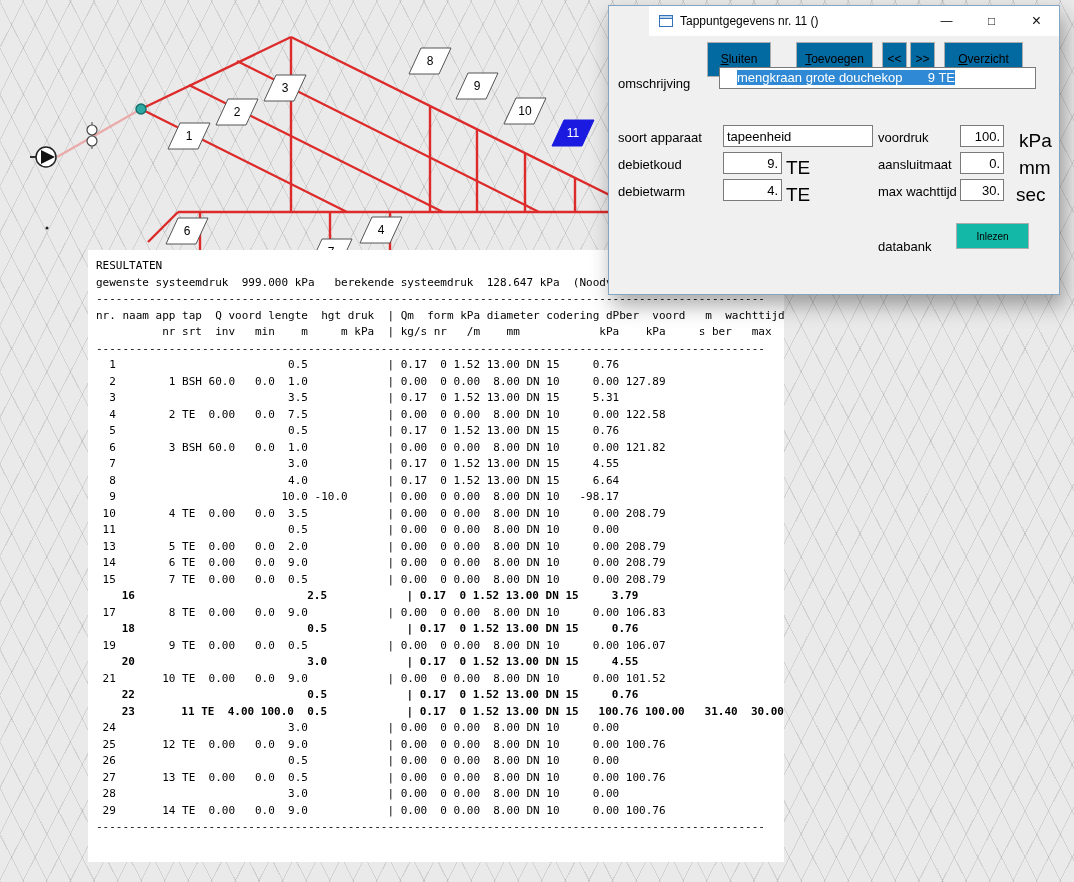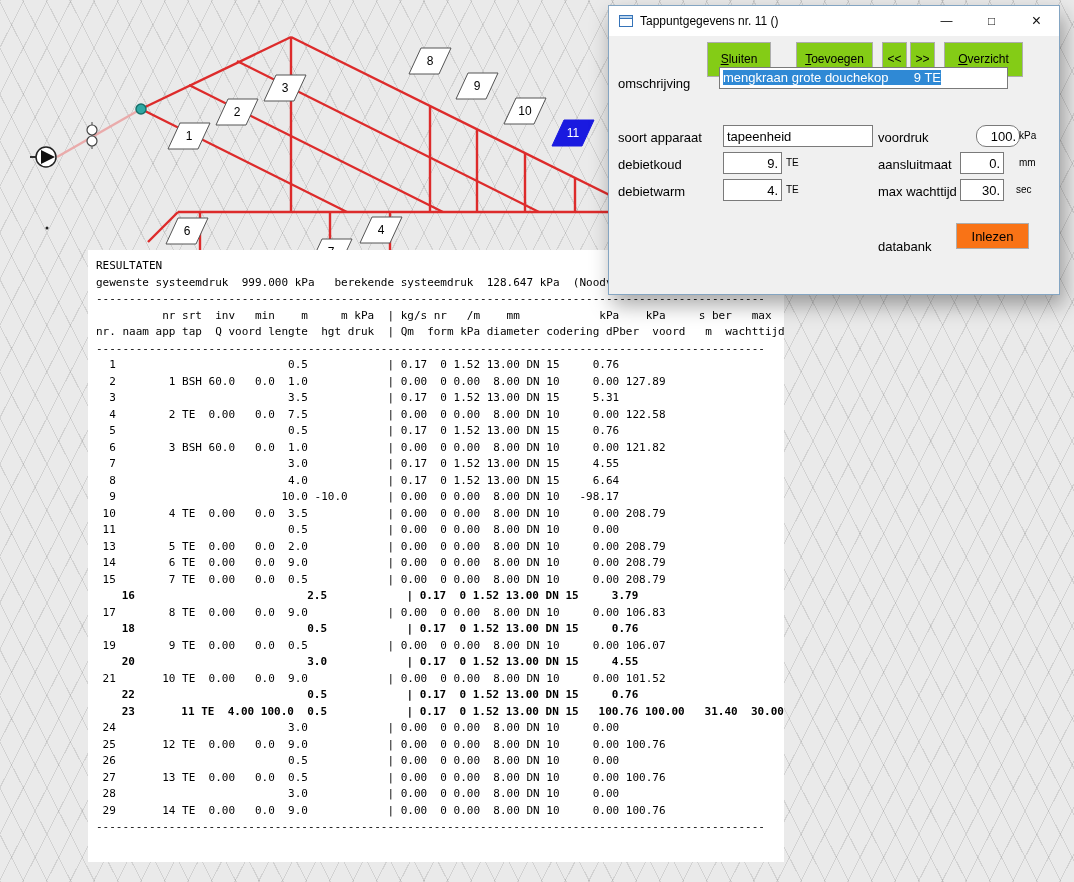--- a/index.html
+++ b/index.html
@@ -21,48 +21,48 @@
   }
   .rline{white-space:pre;height:16.5px;line-height:16.5px;}
   .rline.b{font-weight:bold;text-align:right;}
 
   
   .dialog{
     position:absolute;left:608px;top:5px;width:452px;height:290px;z-index:3;
     background:#f0f0f0;border:1px solid #84a5c2;box-sizing:border-box;
     box-shadow:4px 10px 20px rgba(0,0,0,0.35);
   }
-  .titlebar{height:30px;background:#ffffff;display:flex;align-items:center;}
+  .titlebar{height:30px;background:#ffffff;display:flex;align-items:center;margin-left:40px;}
   .ticon{width:16px;height:16px;margin:0 6px 0 9px;flex:0 0 auto;}
   .title{font-size:12px;color:#000;white-space:nowrap;}
   .winbtns{margin-left:auto;display:flex;height:30px;}
   .winbtn{width:45px;height:30px;display:flex;align-items:center;justify-content:center;font-size:12px;color:#111;cursor:default;}
   .winbtn.close{font-size:16px;}
   .toolbar{position:relative;height:30px;margin-top:6px;}
   .tbtn{
-    position:absolute;top:0;height:35px;background:#84cc16;border:1px solid #adadad;
+    position:absolute;top:0;height:35px;background:#0369a1;border:1px solid #adadad;
     font-family:inherit;font-size:12px;color:#000;text-align:center;padding:0;line-height:21px;
   }
   .accel{text-decoration:underline;}
   .formarea{position:absolute;left:0;top:0;right:0;bottom:0;}
   .flabel{position:absolute;font-size:13px;color:#000;white-space:nowrap;}
-  .funit{position:absolute;font-size:10px;color:#000;white-space:nowrap;}
+  .funit{position:absolute;font-size:19px;color:#000;white-space:nowrap;}
   .txt{
     position:absolute;height:20px;border:1px solid #7a7a7a;background:#fff;
     font-family:inherit;font-size:13px;color:#000;padding:0 3px;margin:4px;
   }
   .num{text-align:right;}
   .omsch{
     position:absolute;left:110px;top:61px;width:281px;height:20px;border:1px solid #7a7a7a;
-    background:#fff;font-size:13px;line-height:20px;white-space:pre;overflow:hidden;padding:0 3px;
+    background:#fff;font-size:13px;line-height:20px;white-space:pre;overflow:hidden;padding:0 17px;
   }
   .sel{color:#fff;}
   .inlezen{
     position:absolute;left:347px;top:217px;width:73px;height:26px;
-    background:#f97316;border:1px solid #adadad;font-family:inherit;font-size:13px;color:#000;
+    background:#14b8a6;border:1px solid #adadad;font-family:inherit;font-size:10px;color:#000;
   }
 </style>
 </head>
 <body>
 
 <div id="stage">
 
   <svg class="diagram-svg" width="1074" height="882">
       <line x1="30" y1="157" x2="46" y2="157" stroke="#333" stroke-width="2"></line>
       <line x1="57" y1="157" x2="141" y2="109" stroke="#eaabab" stroke-width="2.5"></line>
@@ -132,22 +132,22 @@
         <polygon points="564,120 594,120 582,146 552,146" fill="#1a1ae0" stroke="#1a1ae0" stroke-width="1"></polygon>
         <text x="573" y="137" text-anchor="middle" font-size="12" font-family="&quot;Liberation Sans&quot;, sans-serif" fill="#ffffff">11</text>
       </g>
     </svg>
 
   <div class="results">
     <div>
         <div class="rline">RESULTATEN</div>
         <div class="rline">gewenste systeemdruk  999.000 kPa   berekende systeemdruk  128.647 kPa  (Noodvoorzieningen    0.000 kPa)</div>
         <div class="rline">-----------------------------------------------------------------------------------------------------</div>
+        <div class="rline">nr. naam app tap  Q voord lengte  hgt druk  | Qm  form kPa diameter codering dPber  voord   m  wachttijd</div>
         <div class="rline">          nr srt  inv   min    m     m kPa  | kg/s nr   /m    mm            kPa    kPa     s ber   max</div>
-        <div class="rline">nr. naam app tap  Q voord lengte  hgt druk  | Qm  form kPa diameter codering dPber  voord   m  wachttijd</div>
         <div class="rline">-----------------------------------------------------------------------------------------------------</div>
         <div class="rline">  1                          0.5            | 0.17  0 1.52 13.00 DN 15     0.76                      </div>
         <div class="rline">  2        1 BSH 60.0   0.0  1.0            | 0.00  0 0.00  8.00 DN 10     0.00 127.89               </div>
         <div class="rline">  3                          3.5            | 0.17  0 1.52 13.00 DN 15     5.31                      </div>
         <div class="rline">  4        2 TE  0.00   0.0  7.5            | 0.00  0 0.00  8.00 DN 10     0.00 122.58               </div>
         <div class="rline">  5                          0.5            | 0.17  0 1.52 13.00 DN 15     0.76                      </div>
         <div class="rline">  6        3 BSH 60.0   0.0  1.0            | 0.00  0 0.00  8.00 DN 10     0.00 121.82               </div>
         <div class="rline">  7                          3.0            | 0.17  0 1.52 13.00 DN 15     4.55                      </div>
         <div class="rline">  8                          4.0            | 0.17  0 1.52 13.00 DN 15     6.64                      </div>
         <div class="rline">  9                         10.0 -10.0      | 0.00  0 0.00  8.00 DN 10   -98.17                      </div>
@@ -203,21 +203,21 @@
     </div>
 
     <div class="formarea">
       <span class="flabel" style="left:9px;top:70px">omschrijving</span>
       <div class="omsch"><span class="sel" style="background: rgb(47, 137, 213);">mengkraan grote douchekop       9 TE</span></div>
 
       <span class="flabel" style="left:9px;top:124px">soort apparaat</span>
       <input class="txt" style="left: 110px; top: 115px; width: 142px;" value="tapeenheid">
 
       <span class="flabel" style="left:269px;top:124px">voordruk</span>
-      <input class="txt num" style="left: 363px; top: 115px; width: 36px; border-radius: 10px;" value="100.">
+      <input class="txt num" style="left: 347px; top: 115px; width: 36px;" value="100.">
       <span class="funit" style="left:410px;top:124px">kPa</span>
 
       <span class="flabel" style="left:9px;top:151px">debietkoud</span>
       <input class="txt num" style="left: 110px; top: 142px; width: 51px;" value="9.">
       <span class="funit" style="left:177px;top:151px">TE</span>
 
       <span class="flabel" style="left:269px;top:151px">aansluitmaat</span>
       <input class="txt num" style="left: 347px; top: 142px; width: 36px;" value="0.">
       <span class="funit" style="left:410px;top:151px">mm</span>
 

